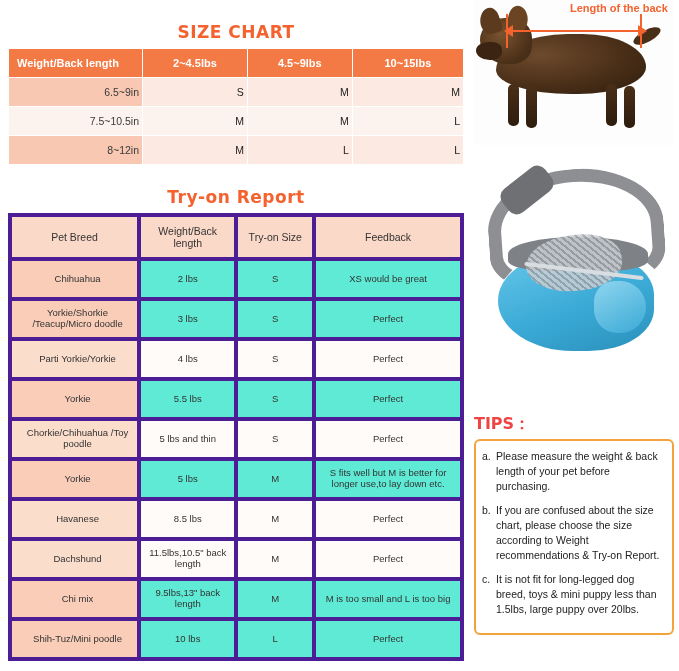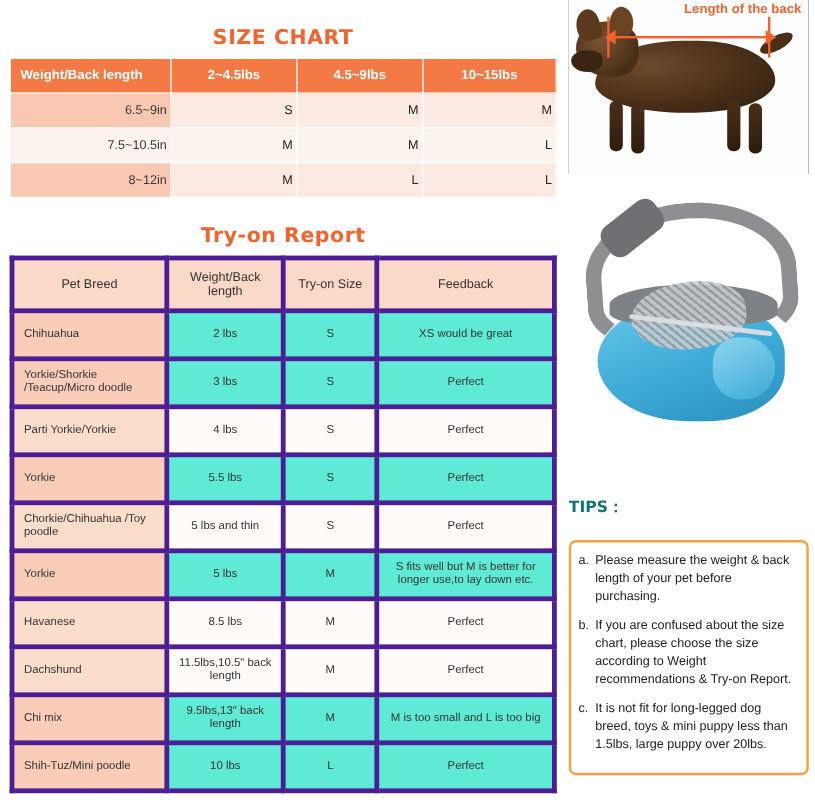--- a/index.html
+++ b/index.html
@@ -31,24 +31,24 @@
     text-align: center;
     font-weight: bold;
     font-size: 17px;
     letter-spacing: 0.5px;
     color: #F4622E;
     margin: 22px 0 6px 0;
     font-family: "DejaVu Sans", sans-serif;
   }
   .title-tips {
     font-weight: bold;
-    font-size: 13px;
-    color: #0f766e;
+    font-size: 16px;
+    color: #ef4444;
     font-family: "DejaVu Sans", sans-serif;
-    margin-bottom: 18px;
+    margin-bottom: 4px;
   }
 
   
   table {
     border-collapse: collapse;
     width: 100%;
     font-size: 10.5px;
   }
   table.size-chart {
     width: 456px;
@@ -103,21 +103,21 @@
     font-size: 10.5px;
     height: 34px;
   }
   table.tryon tbody td {
     background: #5eead4;
     height: 30px;
     color: #333;
   }
   table.tryon tbody td.breed {
     background: #F9CDB8;
-    text-align: left;
+    text-align: center;
     padding-left: 8px;
     width: 118px;
   }
   table.tryon tbody tr.alt td.breed {
     background: #FBDDCC;
   }
   table.tryon tbody tr.alt td {
     background: #FFFBF9;
   }
   table.tryon col.c2 { width: 100px; }

